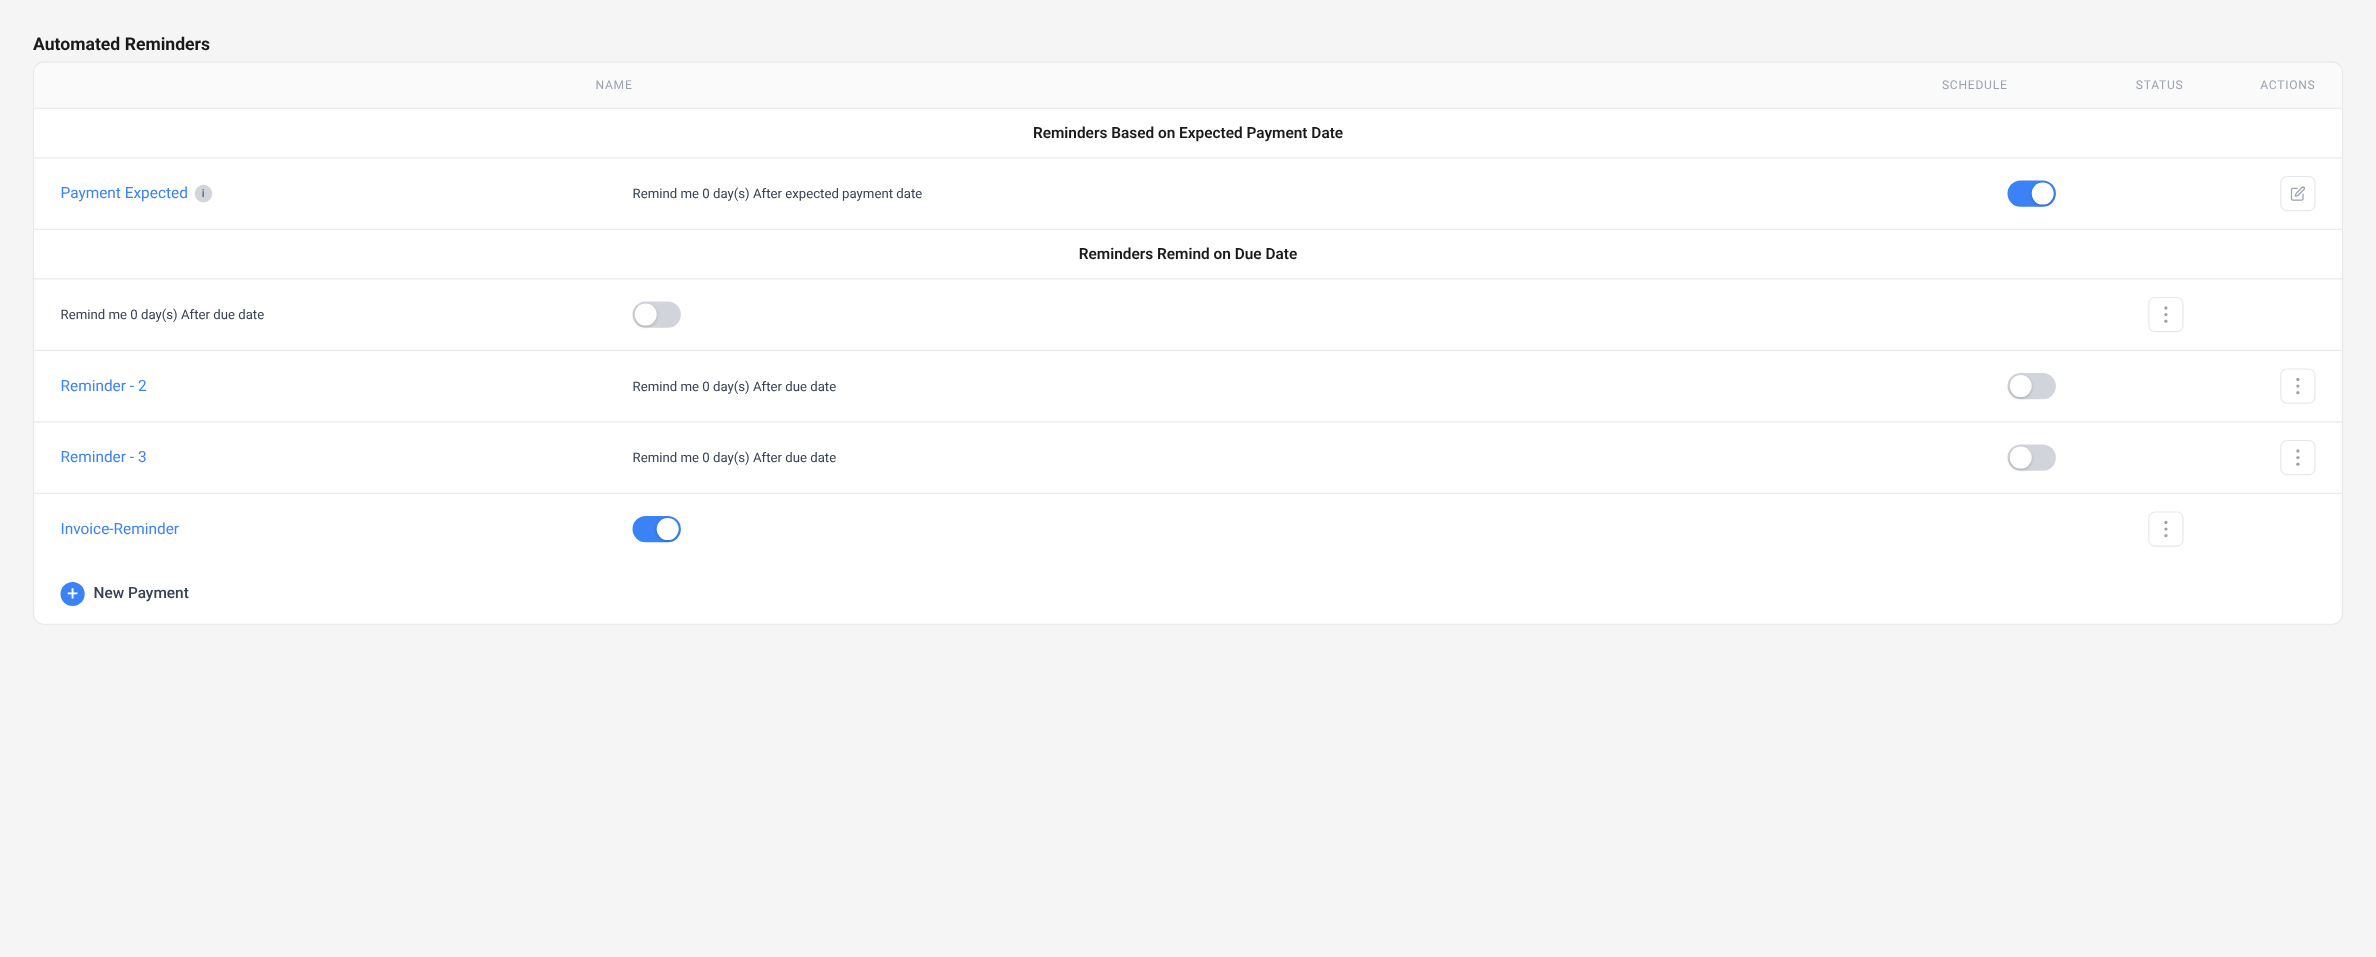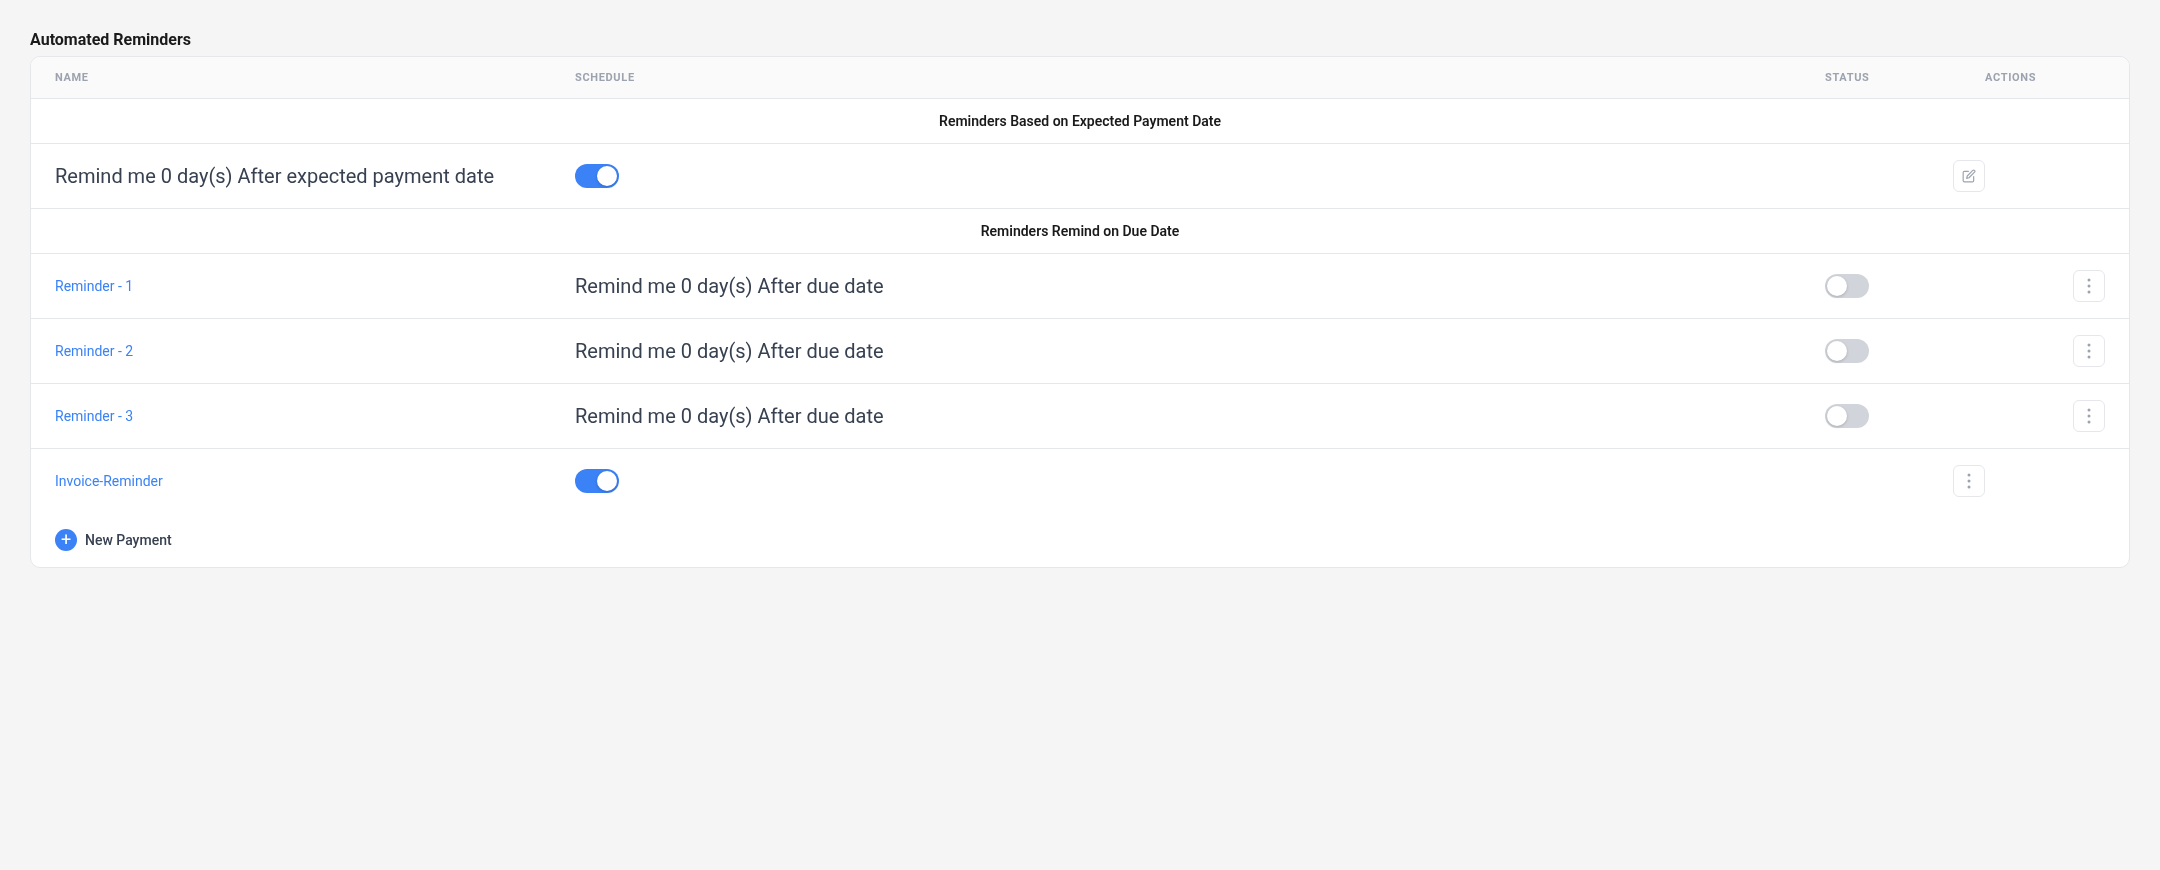--- a/index.html
+++ b/index.html
@@ -23,24 +23,25 @@
     }
     .table-header {
       display: grid;
       grid-template-columns: 520px 1fr 160px 120px;
       padding: 14px 24px;
       background: #fafafa;
       border-bottom: 1px solid #e5e7eb;
     }
     .table-header-cell {
       font-size: 11px;
-      font-weight: 700;
+      font-weight: 400;
       color: #9ca3af;
       text-transform: uppercase;
       letter-spacing: 0.06em;
+      text-align: right;
     }
     .section-row {
       display: grid;
       grid-template-columns: 520px 1fr 160px 120px;
       padding: 14px 24px;
       background: #fff;
       border-bottom: 1px solid #e5e7eb;
     }
     .section-label {
       font-size: 14px;
@@ -75,21 +76,21 @@
       background: #d1d5db;
       color: #6b7280;
       font-size: 10px;
       display: inline-flex;
       align-items: center;
       justify-content: center;
       font-weight: 700;
       cursor: default;
     }
     .schedule-text {
-      font-size: 20px;
+      font-size: 12px;
       color: #374151;
     }
     .status-cell {
       display: flex;
       align-items: center;
     }
     
     .toggle {
       position: relative;
       width: 44px;
@@ -188,43 +189,44 @@
     <div class="table-header-cell">SCHEDULE</div>
     <div class="table-header-cell">STATUS</div>
     <div class="table-header-cell">ACTIONS</div>
   </div>
 
   <div id="table-body">
       <div class="section-row">
         <span class="section-label">Reminders Based on Expected Payment Date</span>
       </div>
       <div class="data-row">
+        <div class="row-name">
+          <span>Payment Expected</span>
+          <span class="info-icon">i</span>
+        </div>
         <div class="schedule-text">Remind me 0 day(s) After expected payment date</div>
         <div class="status-cell">
           <div class="toggle">
             <div class="toggle-track on"></div>
             <div class="toggle-thumb on"></div>
           </div>
         </div>
         <div class="actions-cell">
           <button class="action-btn">
             <svg width="14" height="14" viewBox="0 0 24 24" fill="none" stroke="#9ca3af" stroke-width="2" stroke-linecap="round" stroke-linejoin="round">
               <path d="M11 4H4a2 2 0 0 0-2 2v14a2 2 0 0 0 2 2h14a2 2 0 0 0 2-2v-7"></path>
               <path d="M18.5 2.5a2.121 2.121 0 0 1 3 3L12 15l-4 1 1-4 9.5-9.5z"></path>
             </svg>
           </button>
         </div>
       </div>
       <div class="section-row">
         <span class="section-label">Reminders Remind on Due Date</span>
       </div>
       <div class="data-row">
-        <div class="row-name">
-          <span>Reminder - 1</span>
-        </div>
         <div class="schedule-text">Remind me 0 day(s) After due date</div>
         <div class="status-cell">
           <div class="toggle">
             <div class="toggle-track off"></div>
             <div class="toggle-thumb off"></div>
           </div>
         </div>
         <div class="actions-cell">
           <button class="dots-btn">
             <svg width="4" height="16" viewBox="0 0 4 16" fill="#9ca3af">

